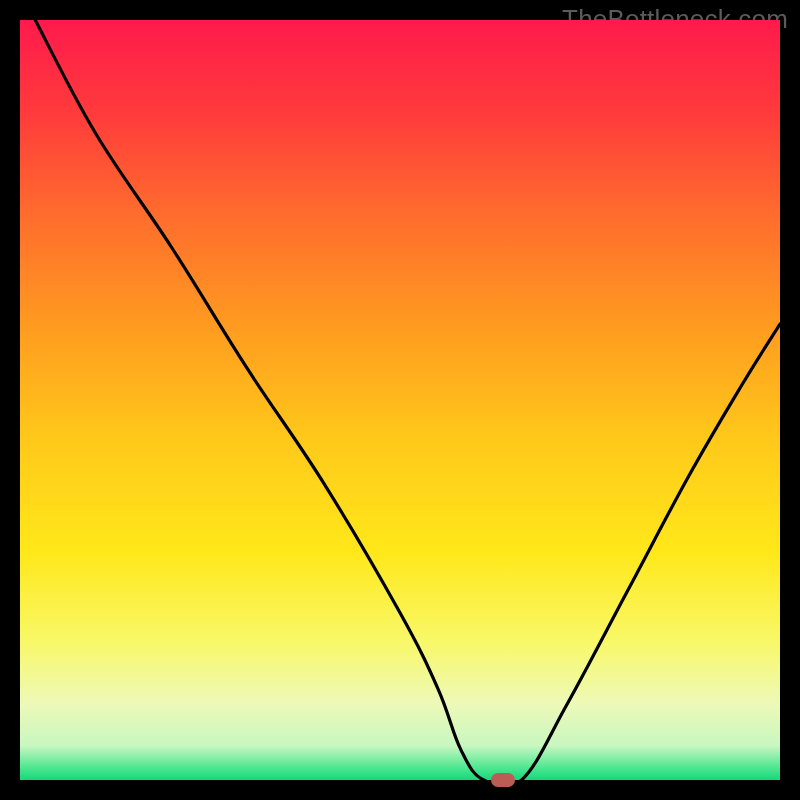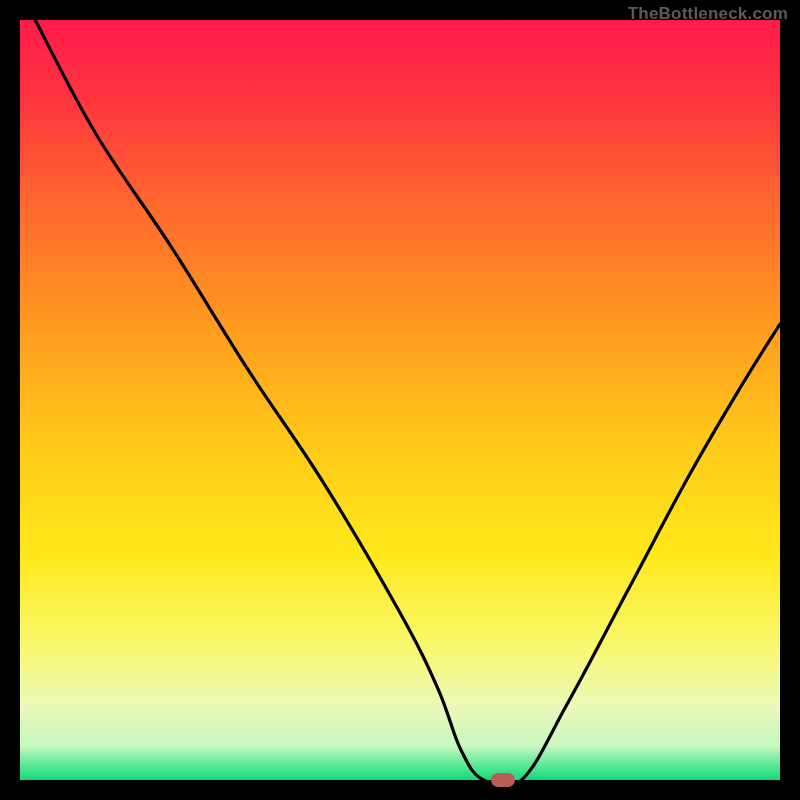--- a/index.html
+++ b/index.html
@@ -14,22 +14,22 @@
   .frame {
     position: relative;
     width: 800px;
     height: 800px;
     background: #000000;
   }
   .watermark {
     position: absolute;
     top: 4px;
     right: 12px;
-    font-size: 17px;
-    font-weight: 700;
+    font-size: 26px;
+    font-weight: 400;
     color: #5b5b5b;
     letter-spacing: 0.2px;
     user-select: none;
   }
   .plot {
     position: absolute;
     left: 20px;
     top: 20px;
     width: 760px;
     height: 760px;

